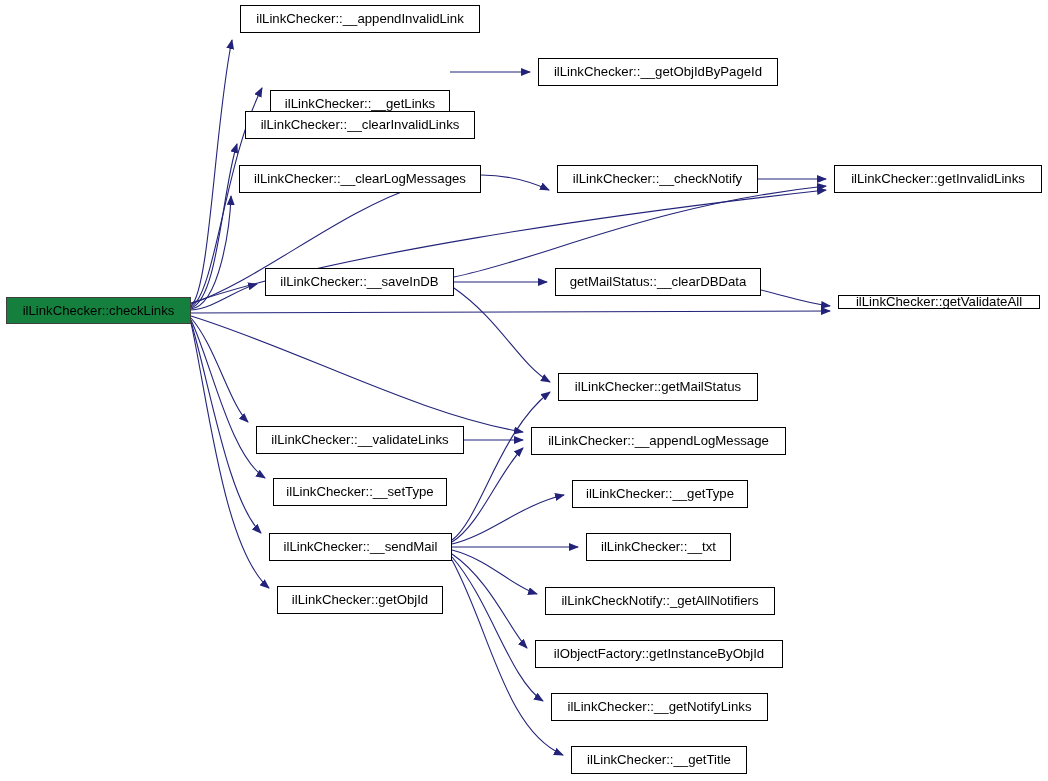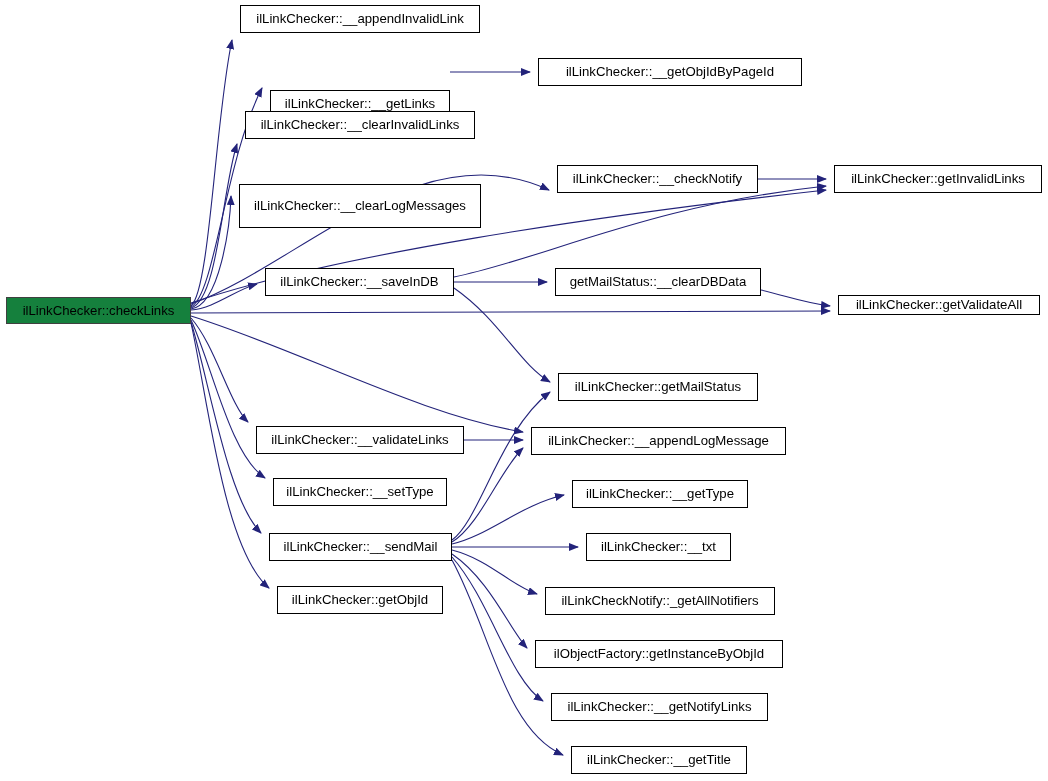--- a/index.html
+++ b/index.html
@@ -82,33 +82,33 @@
         <path d="M452,554 C490,580 510,630 527,648" fill="none" stroke="#23237a" stroke-width="1.1" marker-end="url(#arrow)"></path>
         <path d="M452,557 C490,600 510,680 543,701" fill="none" stroke="#23237a" stroke-width="1.1" marker-end="url(#arrow)"></path>
         <path d="M452,560 C490,630 505,730 563,755" fill="none" stroke="#23237a" stroke-width="1.1" marker-end="url(#arrow)"></path>
       </g>
   </svg>
   <div id="nodes">
       <div class="node root" style="left: 6px; top: 297px; width: 185px; height: 27px;">ilLinkChecker::checkLinks</div>
       <div class="node" style="left: 240px; top: 5px; width: 240px; height: 28px;">ilLinkChecker::__appendInvalidLink</div>
       <div class="node" style="left: 270px; top: 58px; width: 180px; height: 28px; margin-top: 32px;">ilLinkChecker::__getLinks</div>
       <div class="node" style="left: 245px; top: 111px; width: 230px; height: 28px;">ilLinkChecker::__clearInvalidLinks</div>
-      <div class="node" style="left: 239px; top: 165px; width: 242px; height: 44px; margin-top: 19px;">ilLinkChecker::__clearLogMessages</div>
+      <div class="node" style="left: 239px; top: 165px; width: 242px; height: 28px;">ilLinkChecker::__clearLogMessages</div>
       <div class="node" style="left: 265px; top: 268px; width: 189px; height: 28px;">ilLinkChecker::__saveInDB</div>
       <div class="node" style="left: 256px; top: 426px; width: 208px; height: 28px;">ilLinkChecker::__validateLinks</div>
       <div class="node" style="left: 273px; top: 478px; width: 174px; height: 28px;">ilLinkChecker::__setType</div>
       <div class="node" style="left: 269px; top: 533px; width: 183px; height: 28px; text-align: center;">ilLinkChecker::__sendMail</div>
       <div class="node" style="left: 277px; top: 586px; width: 166px; height: 28px;">ilLinkChecker::getObjId</div>
-      <div class="node" style="left: 538px; top: 58px; width: 264px; height: 28px;">ilLinkChecker::__getObjIdByPageId</div>
+      <div class="node" style="left: 538px; top: 58px; width: 240px; height: 28px;">ilLinkChecker::__getObjIdByPageId</div>
       <div class="node" style="left: 557px; top: 165px; width: 201px; height: 28px;">ilLinkChecker::__checkNotify</div>
       <div class="node" style="left: 555px; top: 268px; width: 206px; height: 28px;">getMailStatus::__clearDBData</div>
       <div class="node" style="left: 558px; top: 373px; width: 200px; height: 28px;">ilLinkChecker::getMailStatus</div>
       <div class="node" style="left: 531px; top: 427px; width: 255px; height: 28px;">ilLinkChecker::__appendLogMessage</div>
       <div class="node" style="left: 572px; top: 480px; width: 176px; height: 28px;">ilLinkChecker::__getType</div>
       <div class="node" style="left: 586px; top: 533px; width: 145px; height: 28px;">ilLinkChecker::__txt</div>
       <div class="node" style="left: 545px; top: 587px; width: 230px; height: 28px;">ilLinkCheckNotify::_getAllNotifiers</div>
       <div class="node" style="left: 535px; top: 640px; width: 248px; height: 28px;">ilObjectFactory::getInstanceByObjId</div>
       <div class="node" style="left: 551px; top: 693px; width: 217px; height: 28px;">ilLinkChecker::__getNotifyLinks</div>
       <div class="node" style="left: 571px; top: 746px; width: 176px; height: 28px;">ilLinkChecker::__getTitle</div>
       <div class="node" style="left: 834px; top: 165px; width: 208px; height: 28px;">ilLinkChecker::getInvalidLinks</div>
-      <div class="node" style="left: 838px; top: 295px; width: 202px; height: 20px;">ilLinkChecker::getValidateAll</div>
+      <div class="node" style="left: 838px; top: 295px; width: 202px; height: 14px;">ilLinkChecker::getValidateAll</div>
     </div>
 </div>
 
 </body></html>

